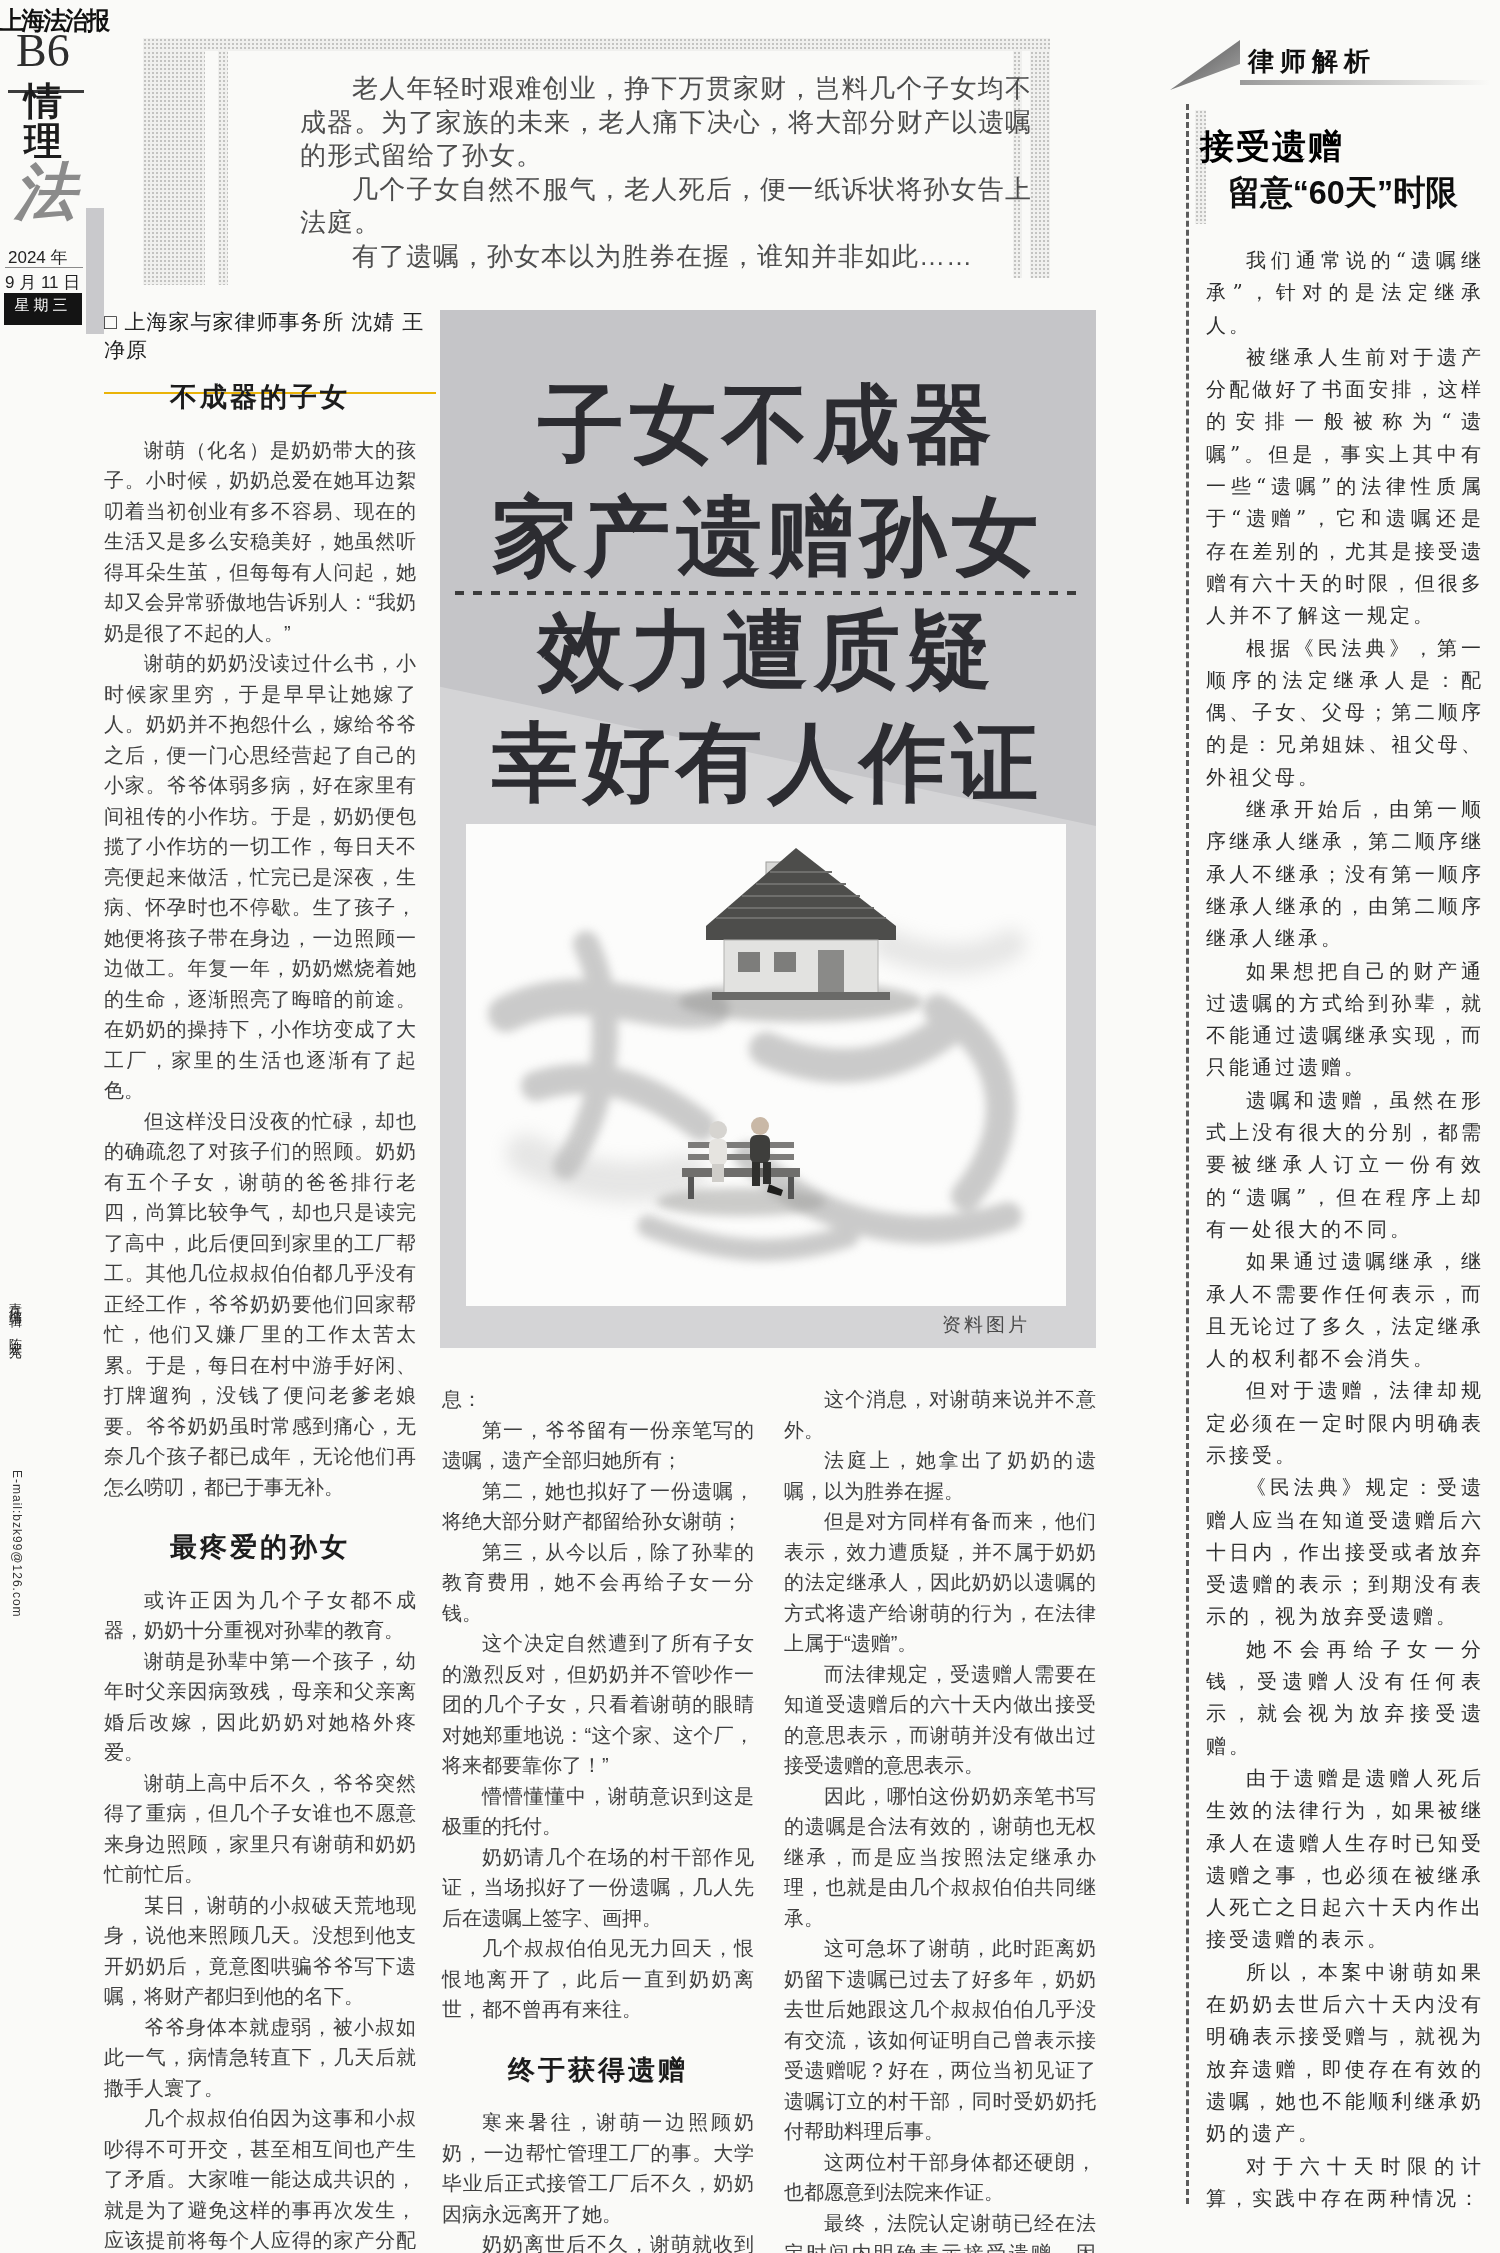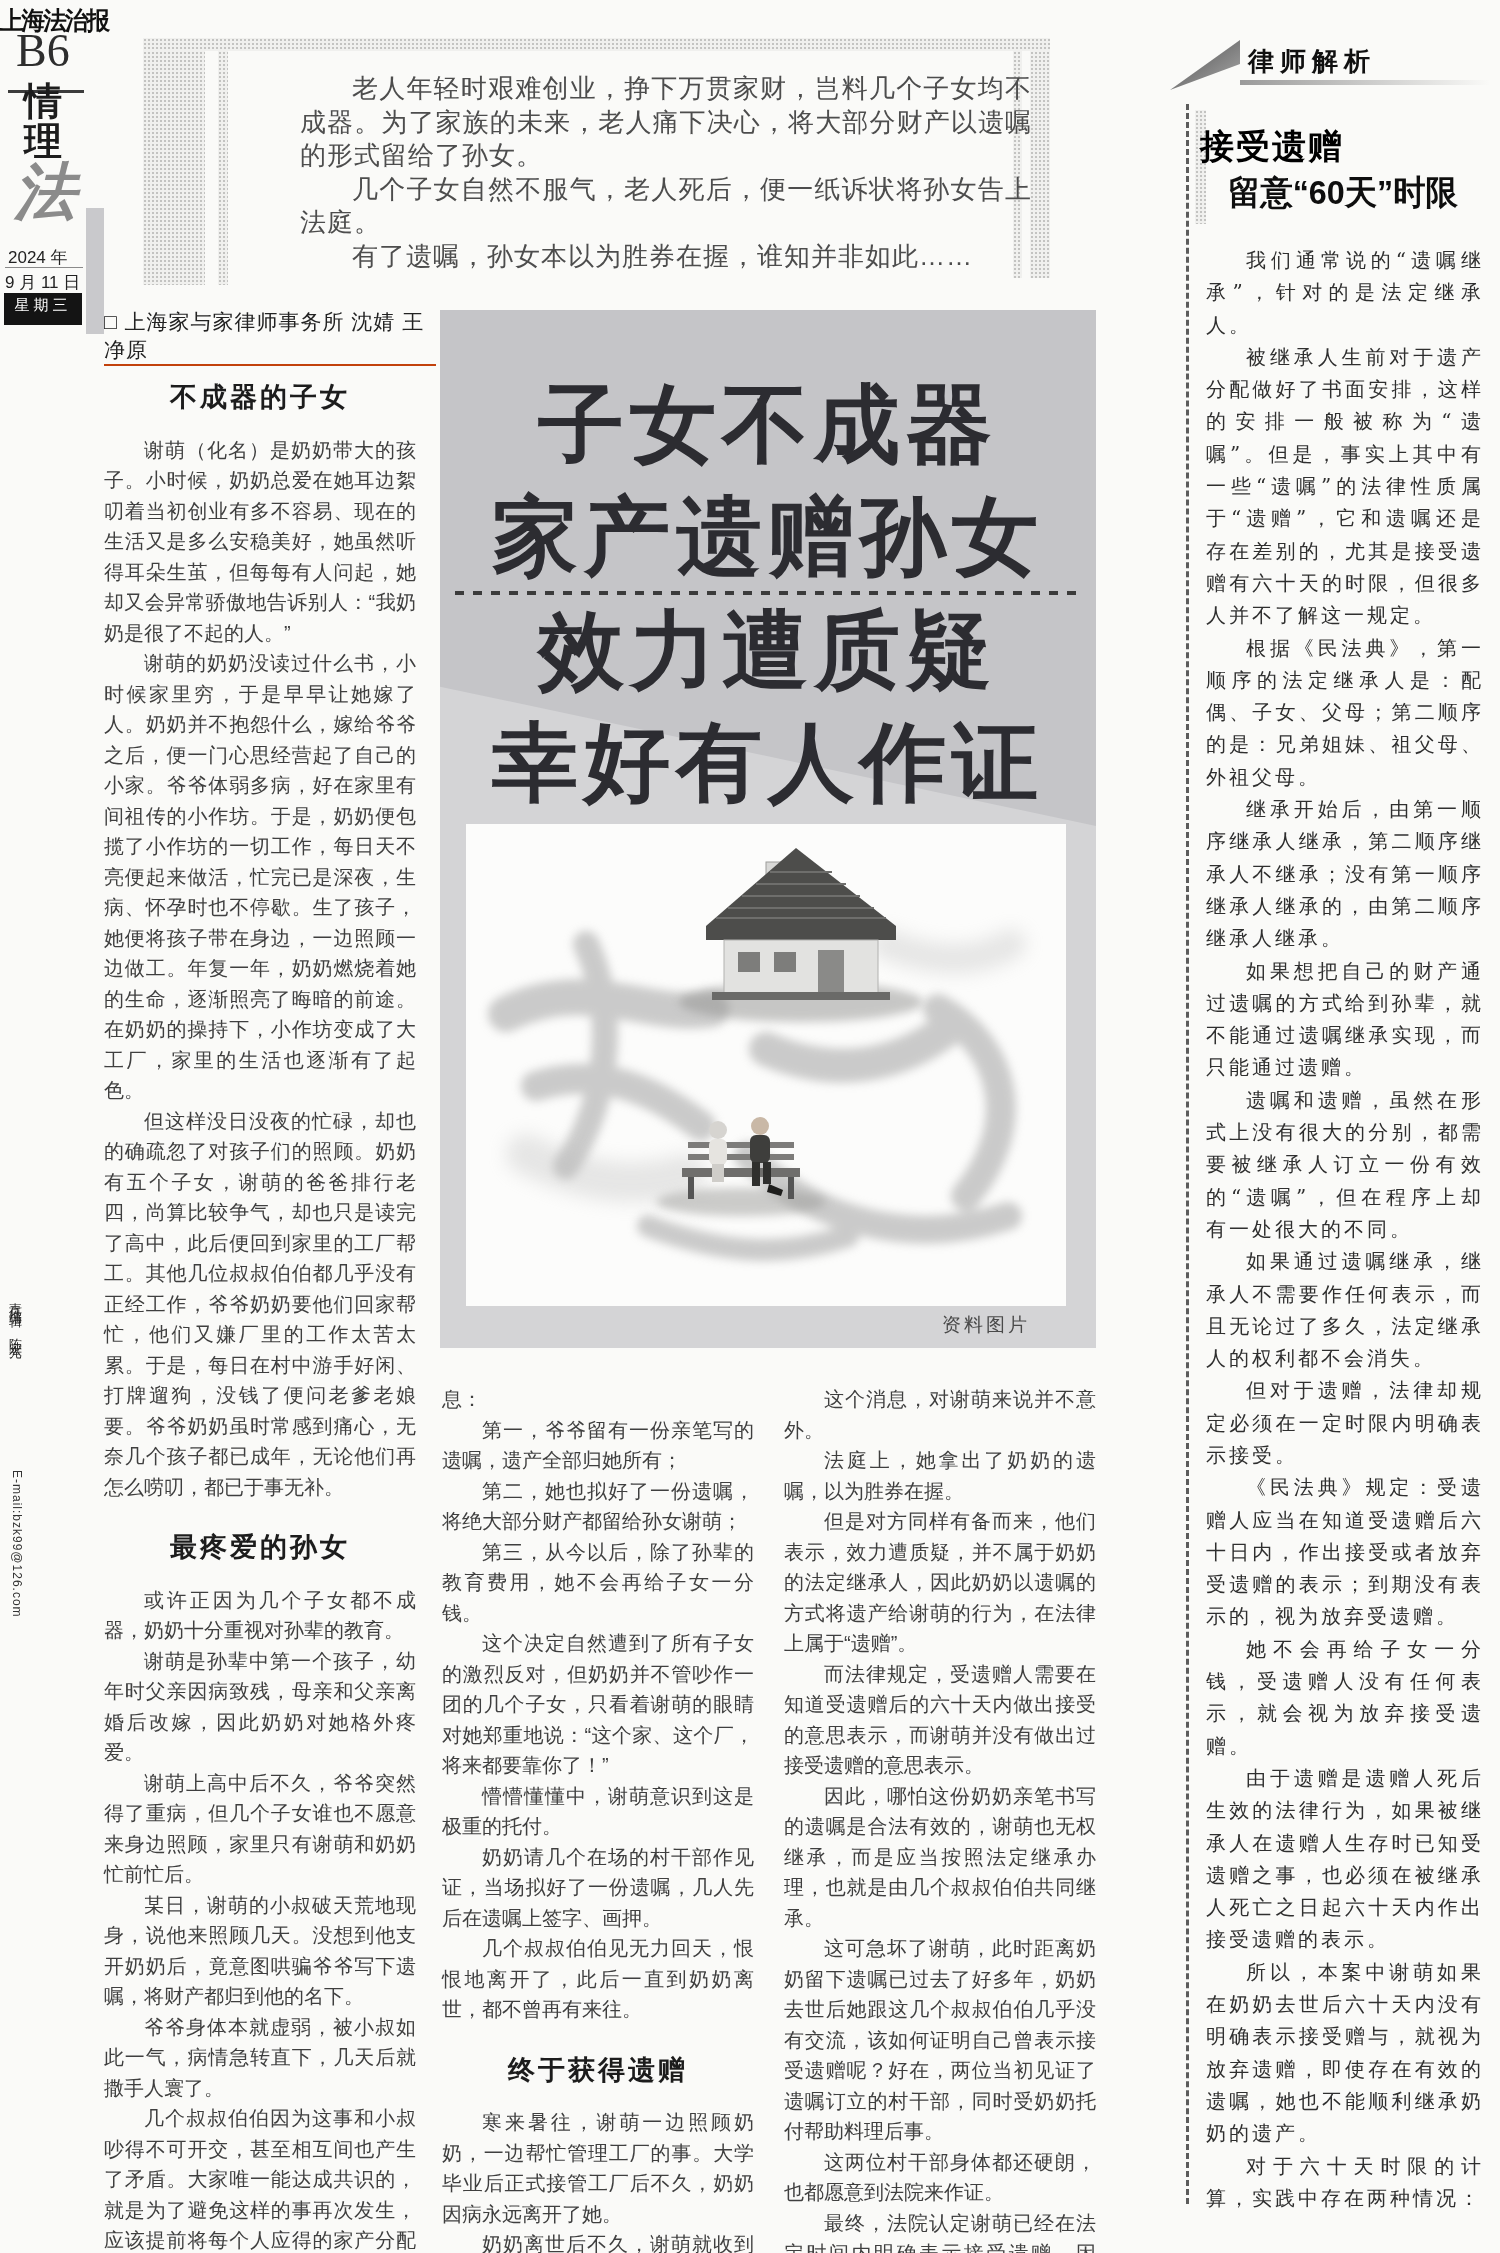--- a/index.html
+++ b/index.html
@@ -32,21 +32,21 @@
   .hatch-a{left:143px;top:51px;width:62px;height:234px;}
   .hatch-b{left:218px;top:51px;width:10px;height:234px;}
   .hatch-c{left:1013px;top:51px;width:9px;height:227px;}
   .hatch-d{left:1030px;top:51px;width:20px;height:227px;}
   .fold-strip{left:86px;top:208px;width:18px;height:126px;background:#c9c9cc;}
   .intro{left:300px;top:72px;width:732px;font-size:26px;line-height:33.5px;color:#4d4d4d;letter-spacing:1px;}
   .intro p{margin:0;text-indent:2em;text-align:justify;word-break:break-all;}
 
   
   .byline{left:104px;top:308px;width:332px;font-size:21px;color:#222;letter-spacing:1px;
-          padding-bottom:0;border-bottom:2px solid #c2410c;}
+          padding-bottom:28px;border-bottom:2px solid #eab308;}
 
   
   .photo-matte{left:440px;top:658px;width:656px;height:690px;background:#d4d4d6;}
   .headline-panel{left:440px;top:310px;width:656px;height:516px;background:#c5c5c8;
                   clip-path:polygon(0 0,100% 0,100% 100%,0 73%);}
   .hline{left:440px;width:656px;text-align:center;font-family:"Liberation Serif",serif;
          font-weight:bold;font-size:86px;line-height:1;color:#2c2c31;letter-spacing:6px;}
   .hl1{top:382px;} .hl2{top:494px;} .hl3{top:608px;} .hl4{top:720px;}
   .dash-sep{left:455px;top:591px;width:626px;height:4px;
             background:repeating-linear-gradient(90deg,#3b3b3b 0 9px,transparent 9px 18px);}

